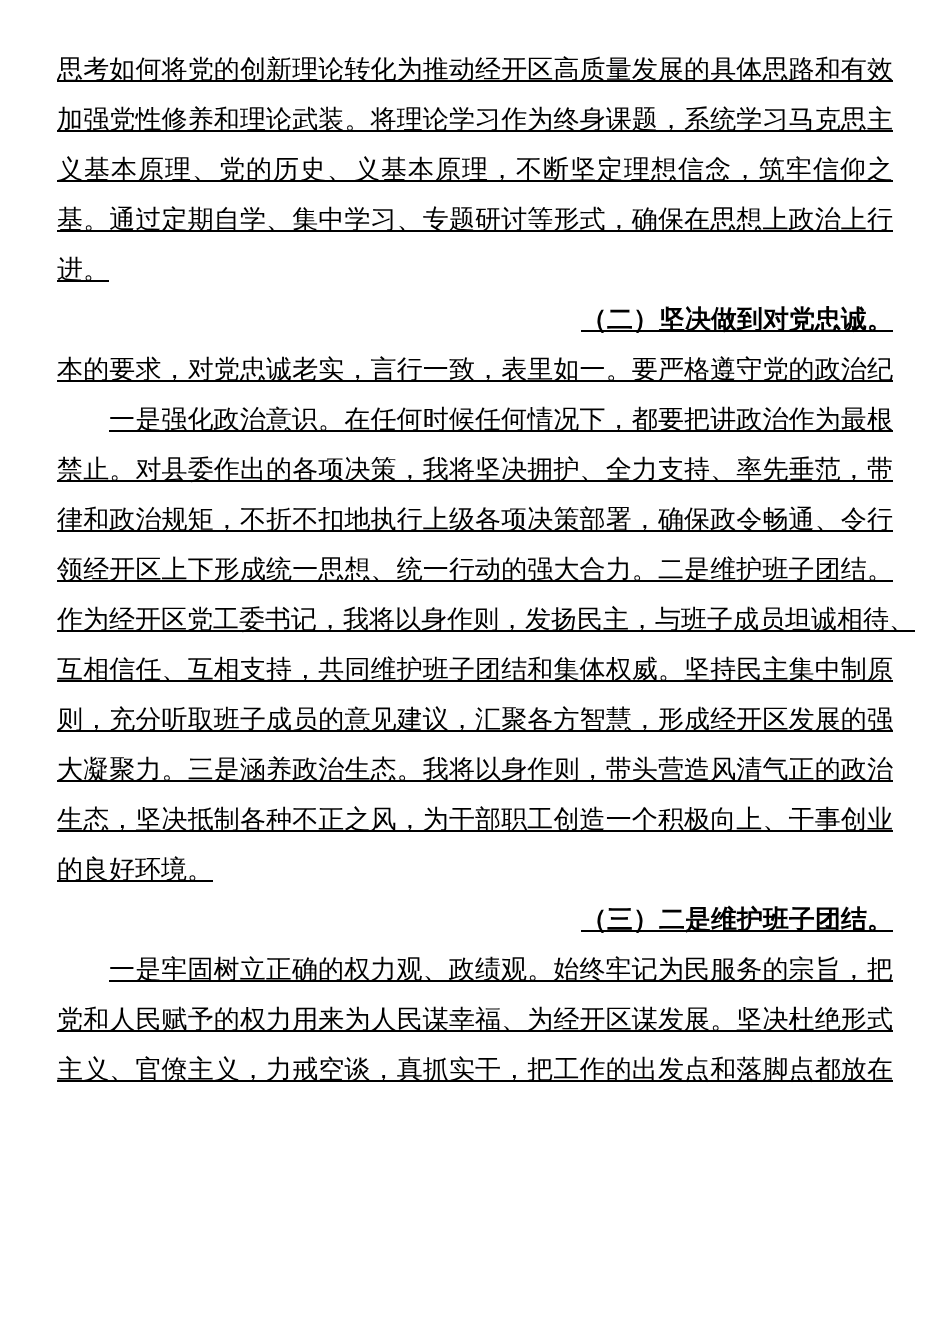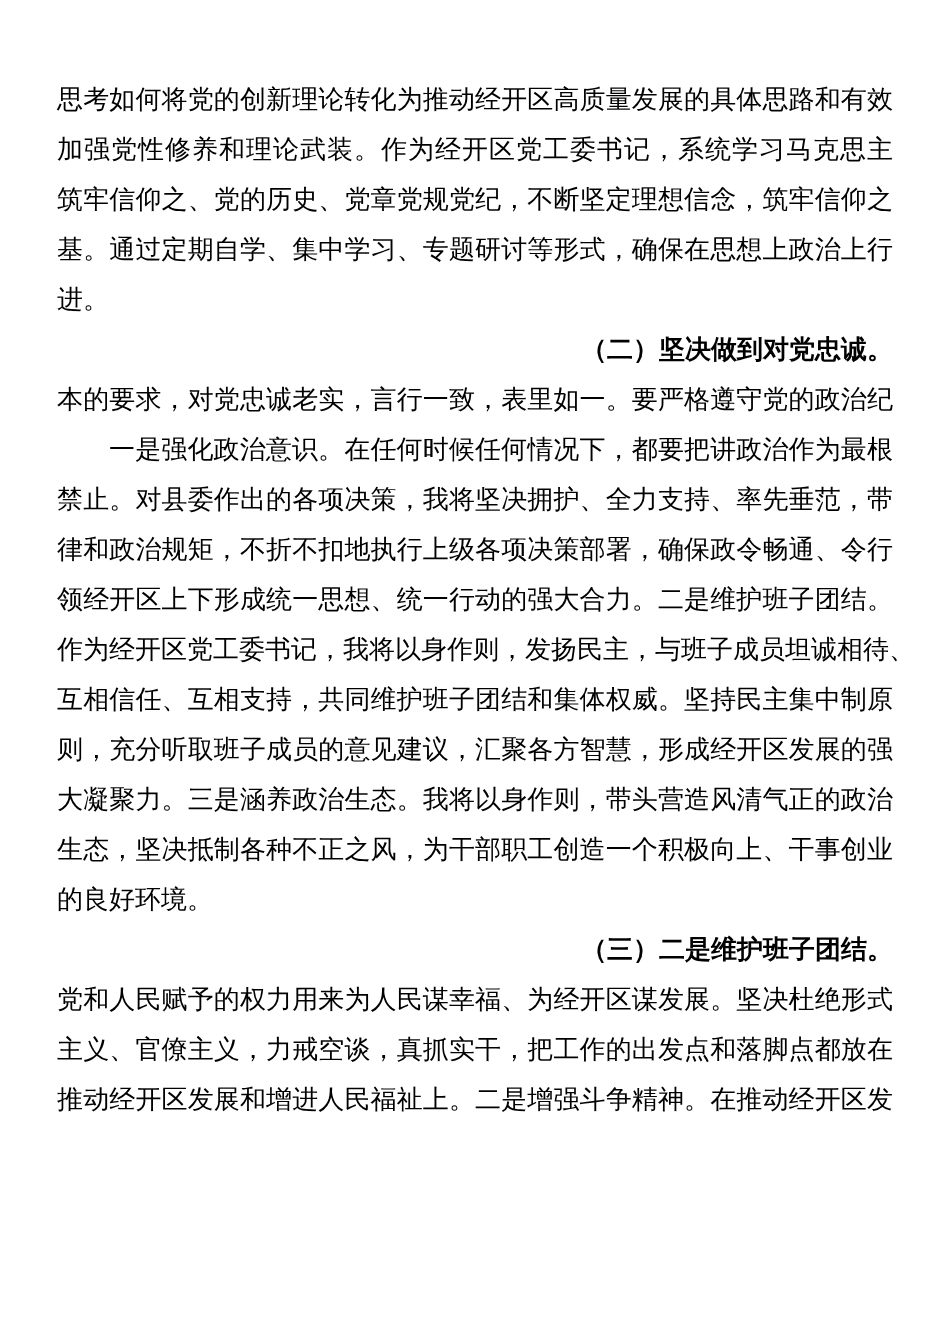--- a/index.html
+++ b/index.html
@@ -16,22 +16,23 @@
   .page {
     position: relative;
     width: 950px;
     height: 1344px;
     background: #ffffff;
     overflow: hidden;
   }
   .text-block {
     position: absolute;
     left: 57px;
-    top: 74px;
+    top: 44px;
     width: 836px;
+    text-decoration: underline;
   }
   .line {
     height: 50px;
     line-height: 50px;
     font-size: 26px;
     color: #000000;
     overflow: visible;
   }
   
   .fill {
@@ -59,34 +60,34 @@
     text-align: right;
     white-space: nowrap;
   }
 </style>
 </head>
 <body>
 
 <main class="page">
   <section class="text-block" id="text-block">
       <div class="line fill">思考如何将党的创新理论转化为推动经开区高质量发展的具体思路和有效</div>
-      <div class="line fill">加强党性修养和理论武装。作为经开区党工委书记，系统学习马克思主</div>
-      <div class="line fill">筑牢信仰之、党的历史、党章党规党纪，不断坚定理想信念，筑牢信仰之</div>
+      <div class="line fill">加强党性修养和理论武装。将理论学习作为终身课题，系统学习马克思主</div>
+      <div class="line fill">义基本原理、党的历史、义基本原理，不断坚定理想信念，筑牢信仰之</div>
       <div class="line fill">基。通过定期自学、集中学习、专题研讨等形式，确保在思想上政治上行</div>
       <div class="line left">进。</div>
       <div class="line heading">（二）坚决做到对党忠诚。</div>
       <div class="line fill">本的要求，对党忠诚老实，言行一致，表里如一。要严格遵守党的政治纪</div>
       <div class="line fill indent">一是强化政治意识。在任何时候任何情况下，都要把讲政治作为最根</div>
       <div class="line fill">禁止。对县委作出的各项决策，我将坚决拥护、全力支持、率先垂范，带</div>
       <div class="line fill">律和政治规矩，不折不扣地执行上级各项决策部署，确保政令畅通、令行</div>
       <div class="line fill">领经开区上下形成统一思想、统一行动的强大合力。二是维护班子团结。</div>
       <div class="line overfull">作为经开区党工委书记，我将以身作则，发扬民主，与班子成员坦诚相待、</div>
       <div class="line fill">互相信任、互相支持，共同维护班子团结和集体权威。坚持民主集中制原</div>
       <div class="line fill">则，充分听取班子成员的意见建议，汇聚各方智慧，形成经开区发展的强</div>
       <div class="line fill">大凝聚力。三是涵养政治生态。我将以身作则，带头营造风清气正的政治</div>
       <div class="line fill">生态，坚决抵制各种不正之风，为干部职工创造一个积极向上、干事创业</div>
       <div class="line left">的良好环境。</div>
       <div class="line heading">（三）二是维护班子团结。</div>
+      <div class="line fill indent">一是牢固树立正确的权力观、政绩观。始终牢记为民服务的宗旨，把</div>
       <div class="line fill">党和人民赋予的权力用来为人民谋幸福、为经开区谋发展。坚决杜绝形式</div>
       <div class="line fill">主义、官僚主义，力戒空谈，真抓实干，把工作的出发点和落脚点都放在</div>
-      <div class="line fill">推动经开区发展和增进人民福祉上。二是增强斗争精神。在推动经开区发</div>
     </section>
 </main>
 
 </body></html>

